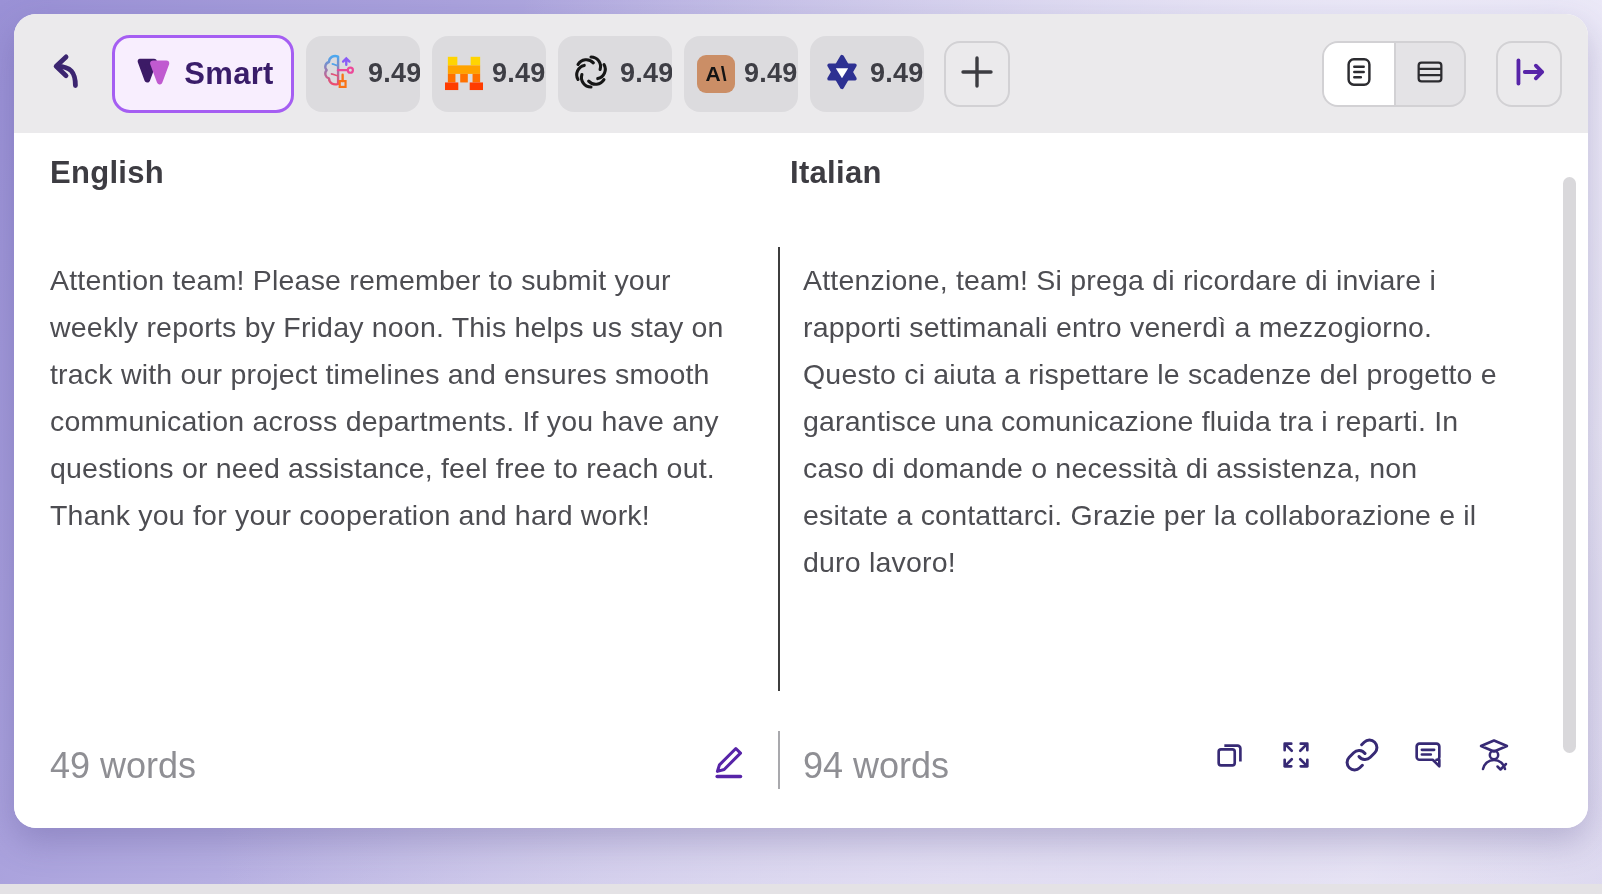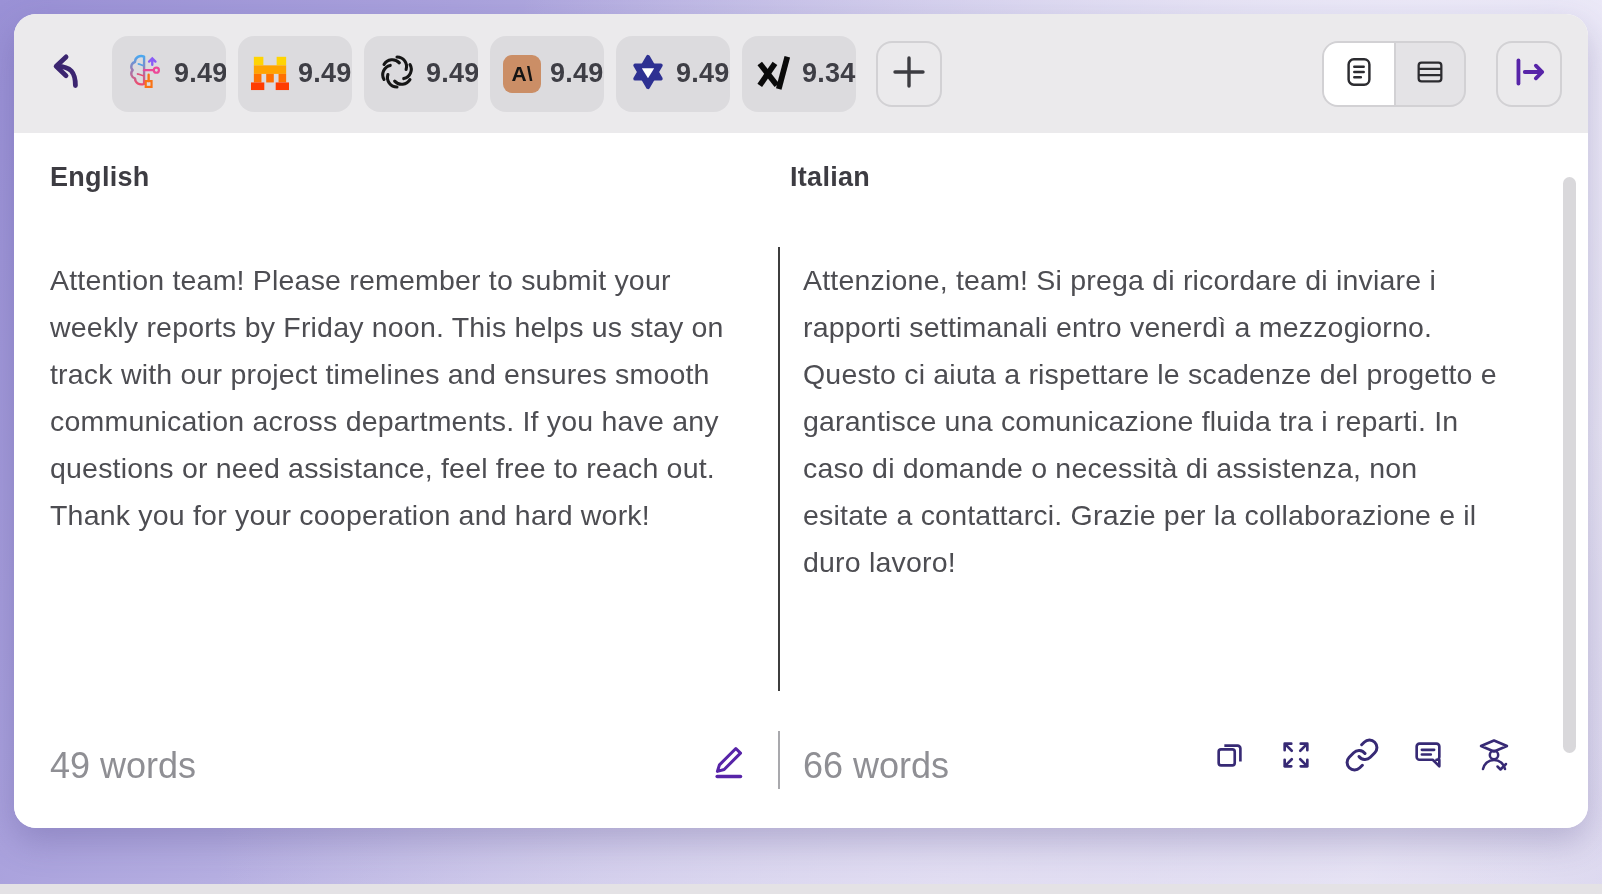--- a/index.html
+++ b/index.html
@@ -61,21 +61,21 @@
     overflow:hidden; background:#e4e3e6; flex:none;
   }
   .seg-btn { width:70px; display:flex; align-items:center; justify-content:center; cursor:pointer; }
   .seg-btn.active { background:#fff; }
   .seg-btn + .seg-btn { border-left:2px solid #d2d1d4; }
 
   .export-btn { width:66px; height:66px; border:2px solid #d2d1d4; border-radius:16px; margin-left:18px; }
 
   
   .content { position:absolute; top:119px; left:0; right:0; bottom:0; background:#fff; }
-  .panel-title { position:absolute; top:29px; font-size:27px; font-weight:800; color:#3d3c42; letter-spacing:.3px; }
+  .panel-title { position:absolute; top:22px; font-size:31px; font-weight:800; color:#3d3c42; letter-spacing:.3px; }
   .title-en { left:36px; }
   .title-it { left:761px;margin-left:15px; }
   .para { position:absolute; top:124px; font-size:28.5px; line-height:47px; color:#4d4d52; letter-spacing:.2px; cursor:text; }
   .para-en { left:36px; width:694px; }
   .para-it { left:789px; width:706px; }
   .v-divider { position:absolute; left:764px; top:114px; width:2px; height:444px; background:#3d3d3d; }
   .v-divider-sm { position:absolute; left:764px; top:598px; width:2px; height:58px; background:#a9a9ad; }
   .word-count { position:absolute; top:612px; font-size:36px; color:#8f8f94; }
   .wc-en { left:36px; }
   .wc-it { left:789px; }
@@ -96,20 +96,29 @@
 
     <div class="icon-btn back-btn">
       <span>
         <svg width="50" height="50" viewBox="0 0 48 48" fill="none" stroke="#3b2570" stroke-width="4.6" stroke-linecap="round" stroke-linejoin="round">
           <path d="M34 37 C34 24.5 29.5 18.5 16.5 18.5"></path>
           <path d="M25 9.5 L15.5 18.5 L25 27.5"></path>
         </svg>
       </span>
     </div>
 
+    <div class="tab smart">
+      <span>
+        <svg width="42" height="42" viewBox="0 0 44 44">
+          <polygon points="9,11 23,11 16,30" fill="#3c1a66" stroke="#3c1a66" stroke-width="6" stroke-linejoin="round"></polygon>
+          <polygon points="22,13 36,13 29,32" fill="#c05ad0" stroke="#c05ad0" stroke-width="6" stroke-linejoin="round"></polygon>
+        </svg>
+      </span>
+      <span class="smart-label">Smart</span>
+    </div>
 
     <div class="tab model">
       <span>
         <svg width="40" height="40" viewBox="0 0 44 44" fill="none">
           <defs>
             <linearGradient id="bgrad" x1="0" y1="0" x2="0" y2="1">
               <stop offset="0" stop-color="#4aa8f0"></stop>
                 <stop offset="1" stop-color="#ef4b6e"></stop>
             </linearGradient>
           </defs>
@@ -166,30 +175,20 @@
       <span>
         <svg width="38" height="38" viewBox="0 0 40 40">
           <polygon points="20,4 33.5,27 6.5,27" fill="#2e3192" stroke="#2e3192" stroke-width="4" stroke-linejoin="round"></polygon>
           <polygon points="6.5,13 33.5,13 20,36" fill="#2e3192" stroke="#2e3192" stroke-width="4" stroke-linejoin="round"></polygon>
           <polygon points="13.5,16 26.5,16 20,26.5" fill="#ffffff"></polygon>
         </svg>
       </span>
       <span class="score">9.49</span>
     </div>
 
-    <div class="tab model">
-      <span>
-        <svg width="38" height="38" viewBox="0 0 40 40" stroke="#0a0a0a" stroke-width="6">
-          <path d="M5 11 L23 34"></path>
-          <path d="M21 11 L5 34"></path>
-          <path d="M34 4 L25 38"></path>
-        </svg>
-      </span>
-      <span class="score">9.34</span>
-    </div>
 
 
     <div class="icon-btn plus-btn">
       <span>
         <svg width="40" height="40" viewBox="0 0 40 40" stroke="#3c3c41" stroke-width="3.4" stroke-linecap="round">
           <path d="M20 6 V34 M6 20 H34"></path>
         </svg>
       </span>
     </div>
 
@@ -230,21 +229,21 @@
     <div class="panel-title title-en">English</div>
     <div class="panel-title title-it">Italian</div>
 
     <div class="para para-it">Attenzione, team! Si prega di ricordare di inviare i rapporti settimanali entro venerdì a mezzogiorno. Questo ci aiuta a rispettare le scadenze del progetto e garantisce una comunicazione fluida tra i reparti. In caso di domande o necessità di assistenza, non esitate a contattarci. Grazie per la collaborazione e il duro lavoro!</div>
     <div class="para para-en">Attention team! Please remember to submit your weekly reports by Friday noon. This helps us stay on track with our project timelines and ensures smooth communication across departments. If you have any questions or need assistance, feel free to reach out. Thank you for your cooperation and hard work!</div>
 
     <div class="v-divider"></div>
     <div class="v-divider-sm"></div>
 
     <div class="word-count wc-en">49 words</div>
-    <div class="word-count wc-it">66 words</div>
+    <div class="word-count wc-it">94 words</div>
 
     <div class="icon-btn pencil-btn">
       <span>
         <svg width="42" height="42" viewBox="0 0 36 36" fill="none" stroke="#5724a8" stroke-width="2.6" stroke-linecap="round" stroke-linejoin="round">
           <path d="M9 23 L23 9 L27 13 L13 27 L7.2 28.6 Z"></path>
           <path d="M7 33 H27" stroke-width="3"></path>
         </svg>
       </span>
     </div>
 

